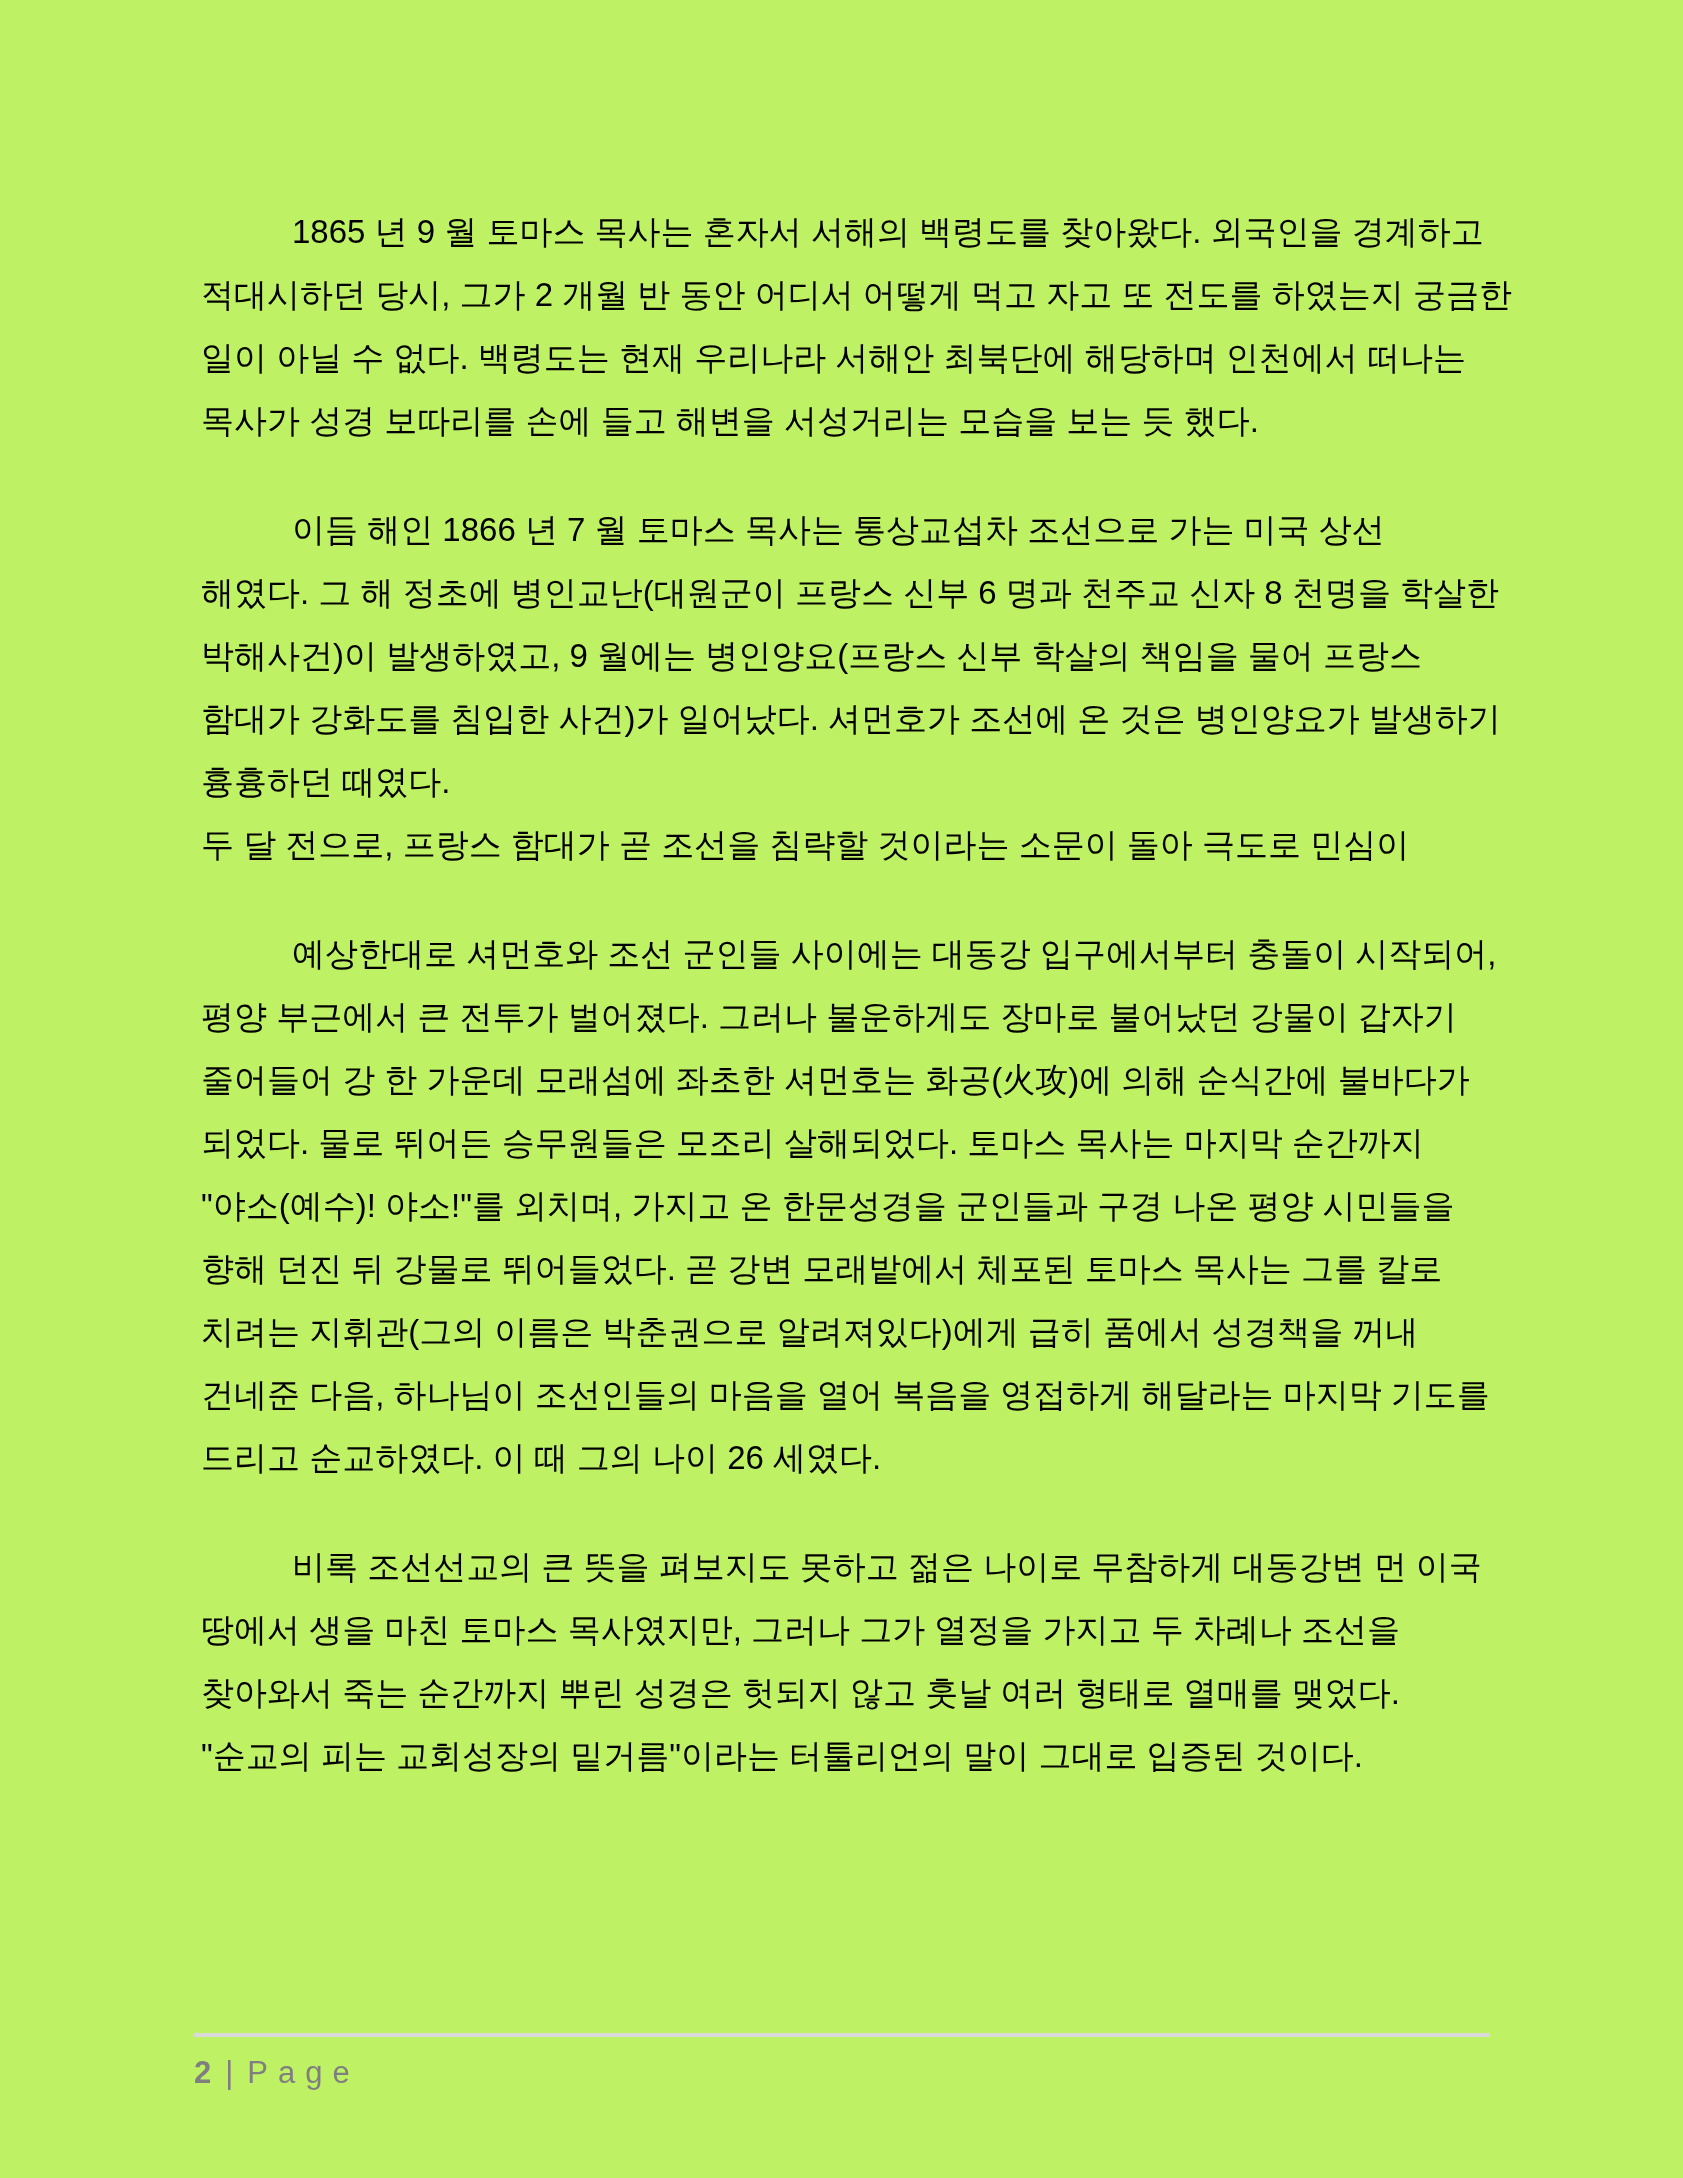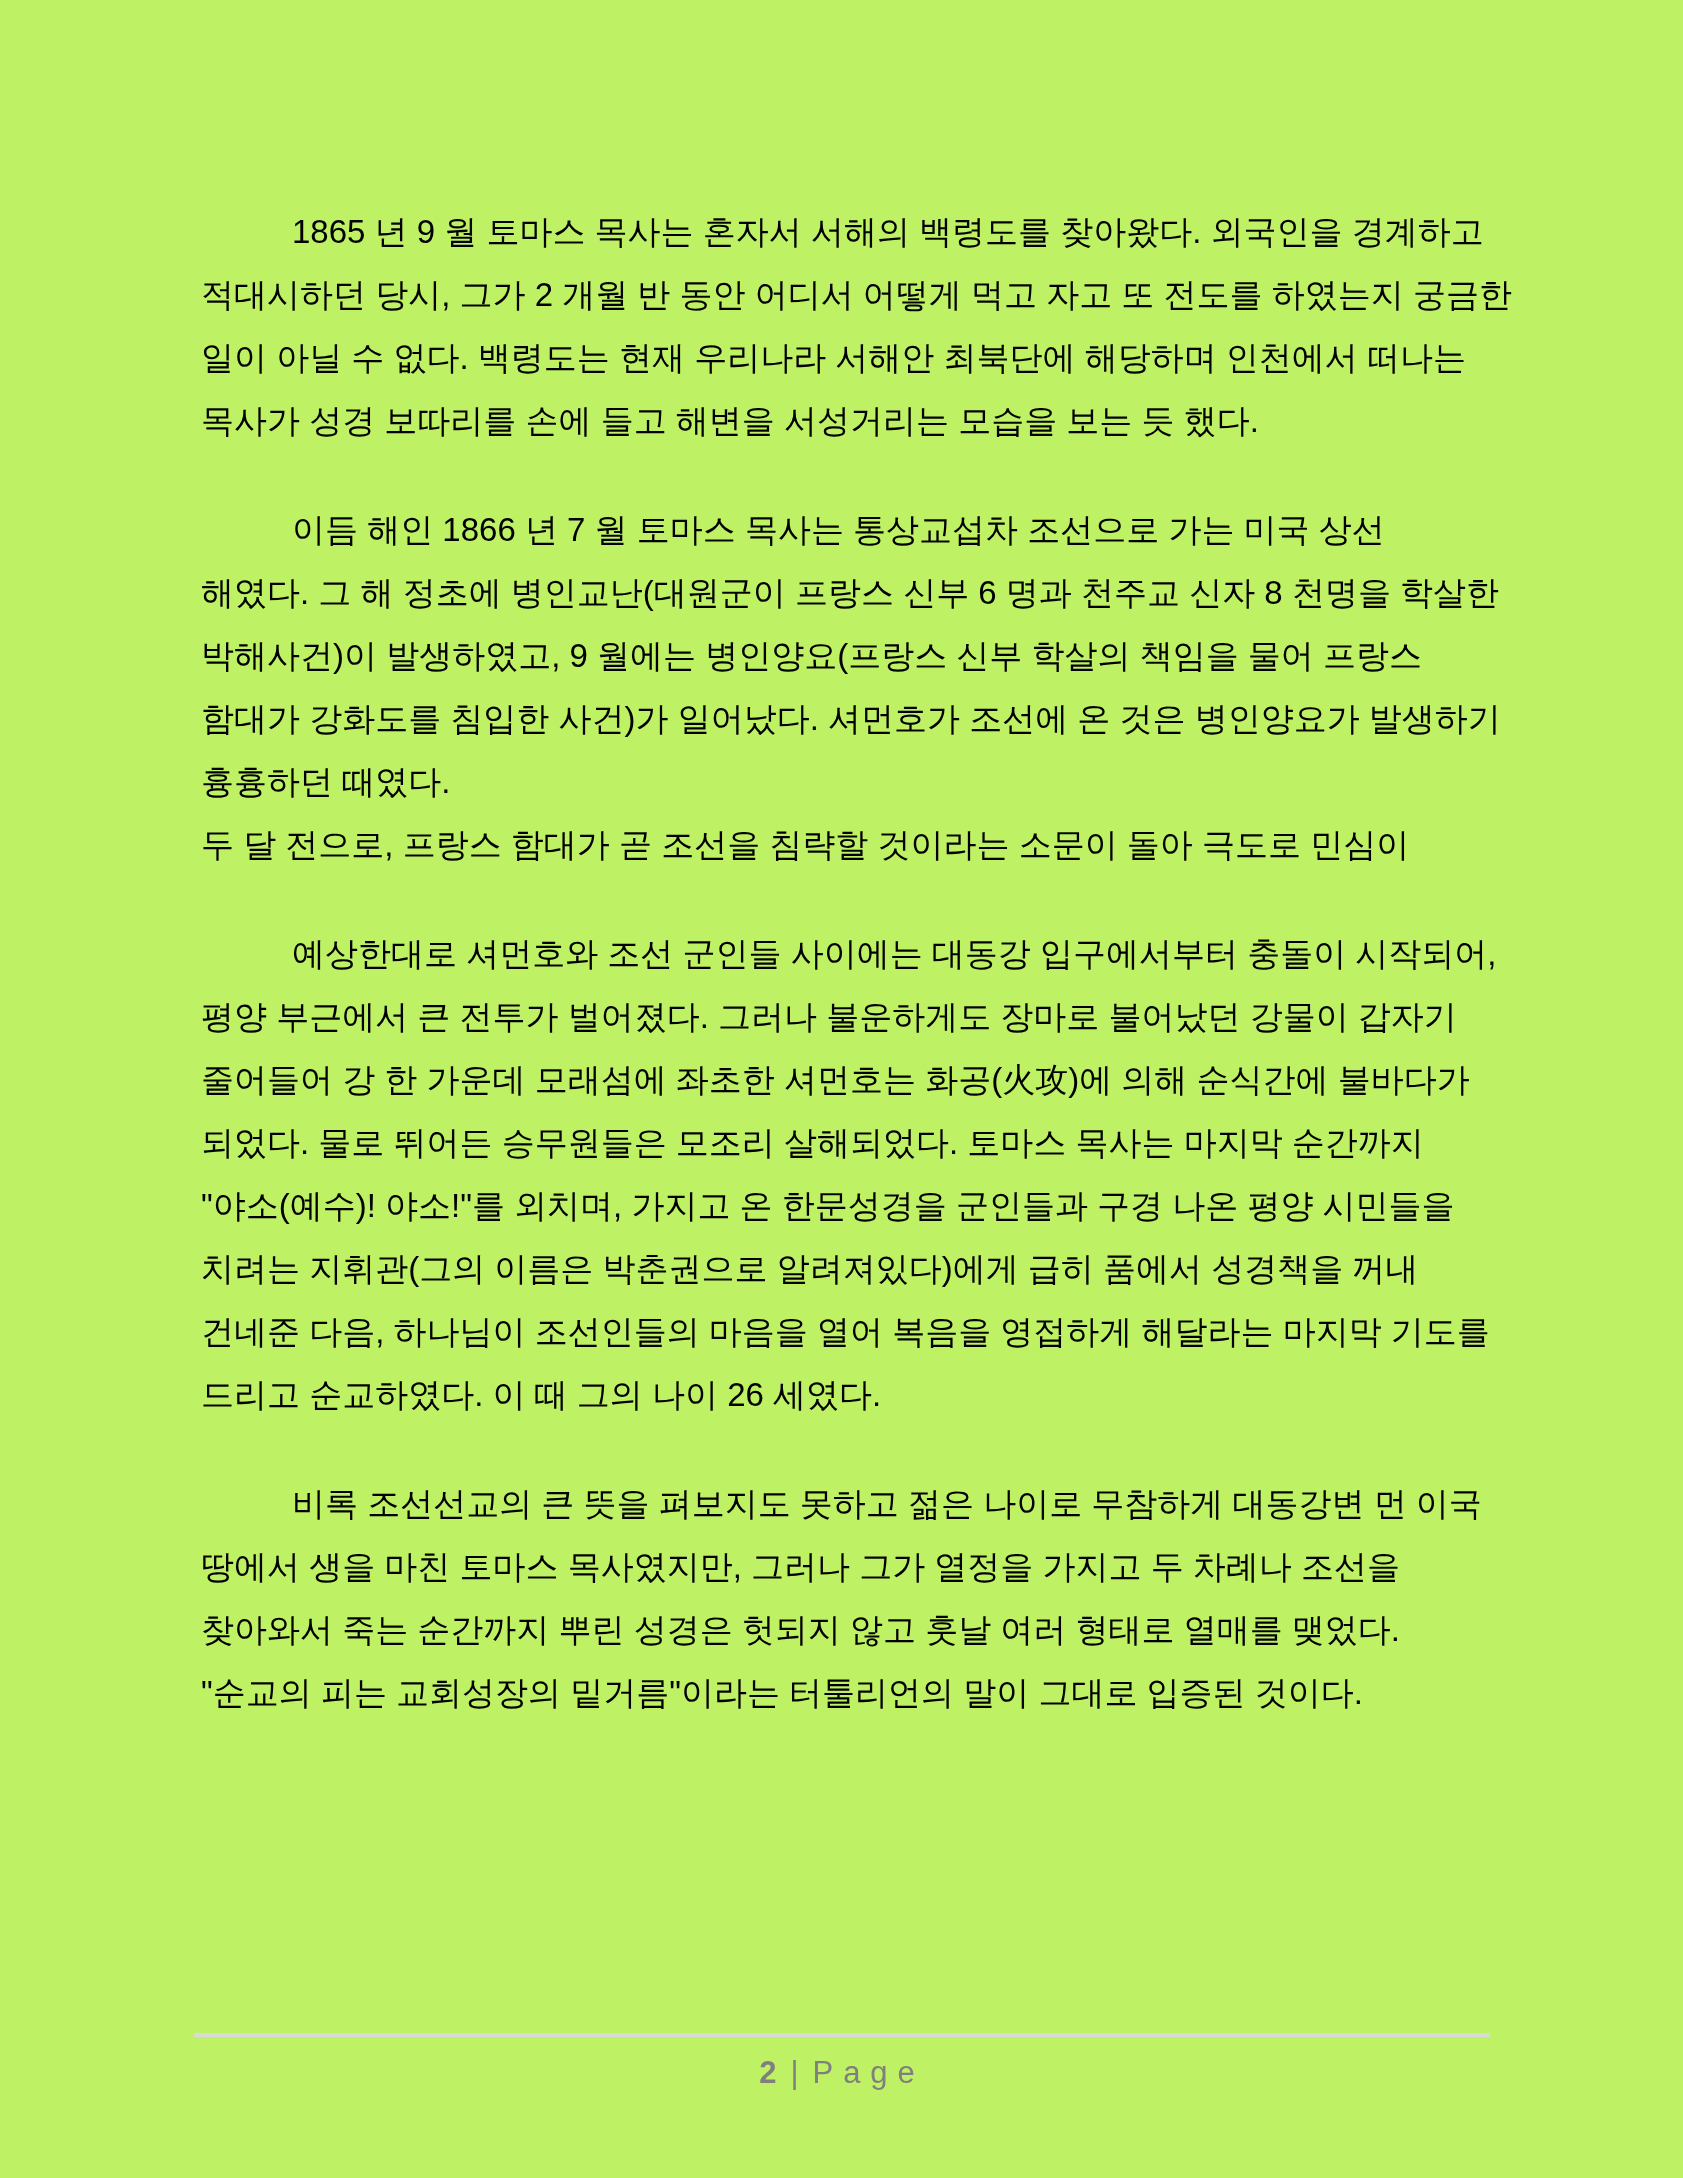--- a/index.html
+++ b/index.html
@@ -46,21 +46,21 @@
     left: 194px;
     top: 2033px;
     width: 1296px;
   }
   .footer-rule {
     height: 4px;
     background: #d9d9d9;
   }
   .footer-text {
     margin-top: 16px;
-    text-align: center;
+    text-align: left;
     color: #7f7f7f;
     font-size: 31px;
     line-height: 40px;
   }
   .footer-text .num {
     font-weight: 700;
     margin-right: 14px;
   }
   .footer-text .sep {
     font-weight: 500;
@@ -93,20 +93,21 @@
       <span class="line">흉흉하던 때였다.</span>
       <span class="line">두 달 전으로, 프랑스 함대가 곧 조선을 침략할 것이라는 소문이 돌아 극도로 민심이</span>
     </p>
 
     <p class="para">
       <span class="line first">예상한대로 셔먼호와 조선 군인들 사이에는 대동강 입구에서부터 충돌이 시작되어,</span>
       <span class="line">평양 부근에서 큰 전투가 벌어졌다. 그러나 불운하게도 장마로 불어났던 강물이 갑자기</span>
       <span class="line">줄어들어 강 한 가운데 모래섬에 좌초한 셔먼호는 화공(火攻)에 의해 순식간에 불바다가</span>
       <span class="line">되었다. 물로 뛰어든 승무원들은 모조리 살해되었다. 토마스 목사는 마지막 순간까지</span>
       <span class="line">"야소(예수)! 야소!"를 외치며, 가지고 온 한문성경을 군인들과 구경 나온 평양 시민들을</span>
+      <span class="line">향해 던진 뒤 강물로 뛰어들었다. 곧 강변 모래밭에서 체포된 토마스 목사는 그를 칼로</span>
       <span class="line">치려는 지휘관(그의 이름은 박춘권으로 알려져있다)에게 급히 품에서 성경책을 꺼내</span>
       <span class="line">건네준 다음, 하나님이 조선인들의 마음을 열어 복음을 영접하게 해달라는 마지막 기도를</span>
       <span class="line">드리고 순교하였다. 이 때 그의 나이 26 세였다.</span>
     </p>
 
     <p class="para">
       <span class="line first">비록 조선선교의 큰 뜻을 펴보지도 못하고 젊은 나이로 무참하게 대동강변 먼 이국</span>
       <span class="line">땅에서 생을 마친 토마스 목사였지만, 그러나 그가 열정을 가지고 두 차례나 조선을</span>
       <span class="line">찾아와서 죽는 순간까지 뿌린 성경은 헛되지 않고 훗날 여러 형태로 열매를 맺었다.</span>
       <span class="line">"순교의 피는 교회성장의 밑거름"이라는 터툴리언의 말이 그대로 입증된 것이다.</span>

